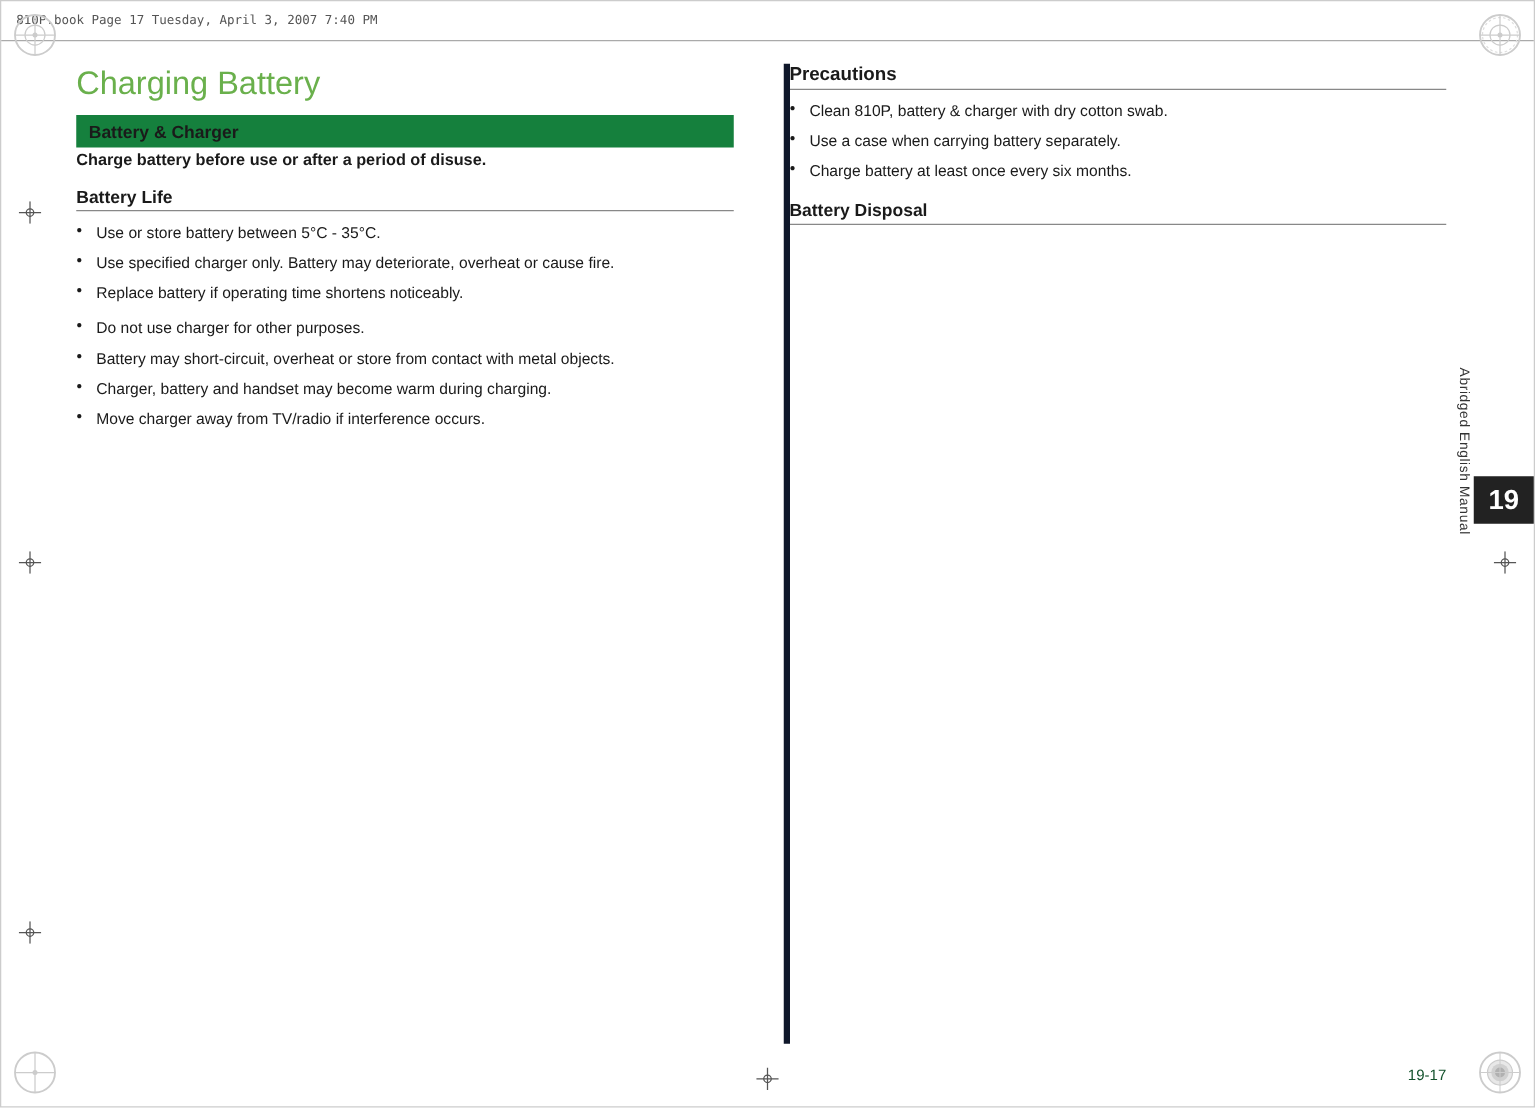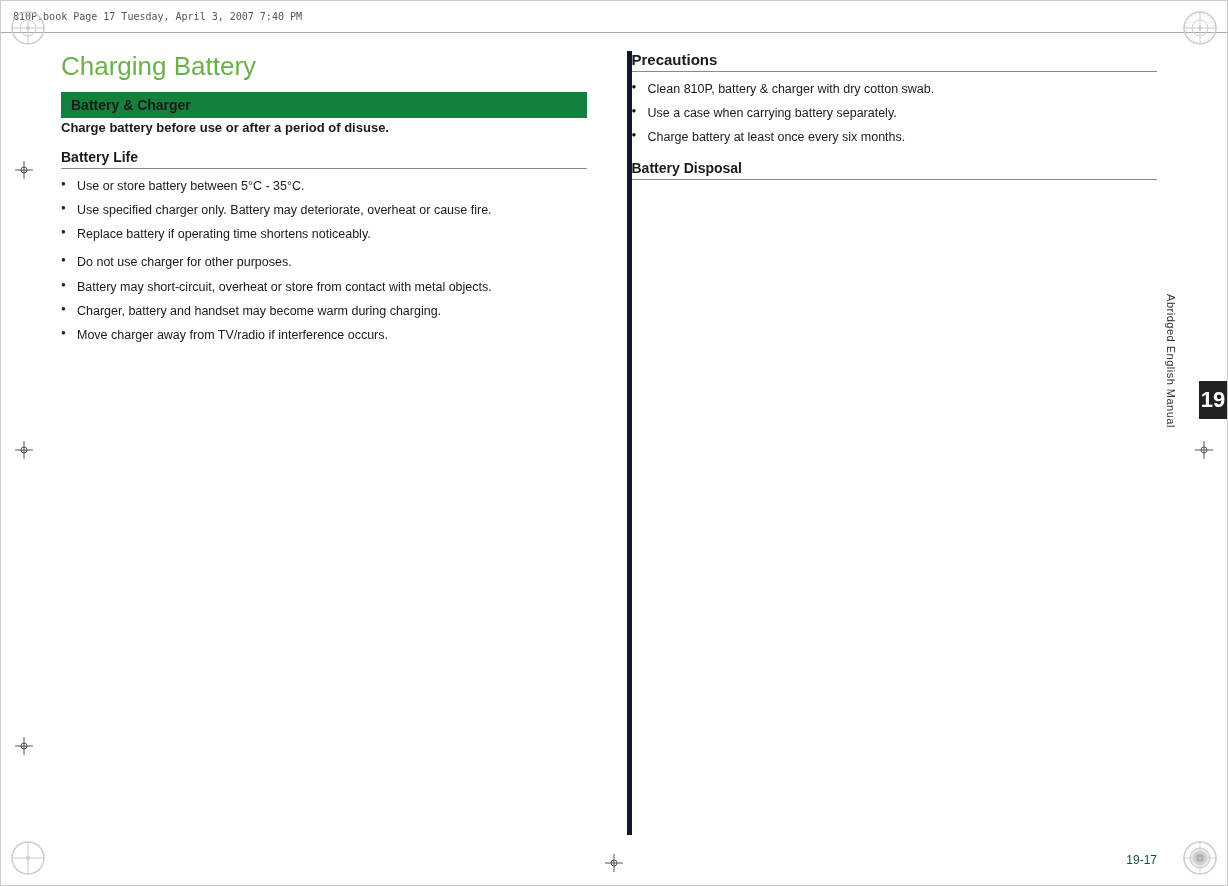--- a/index.html
+++ b/index.html
@@ -66,21 +66,21 @@
     .marker-left-top { left: 14px; top: 160px; }
     .marker-left-mid { left: 14px; top: 440px; }
     .marker-left-bot { left: 14px; bottom: 130px; }
     .marker-right-mid { right: 14px; top: 440px; }
 
     
     .page-num-tab {
       position: absolute;
       right: 0;
       top: 380px;
-      width: 28px;
+      width: 48px;
       background: #222;
       color: #fff;
       font-size: 22px;
       font-weight: bold;
       text-align: center;
       padding: 6px 0;
       line-height: 1.2;
     }
 
     .side-label-wrap {

